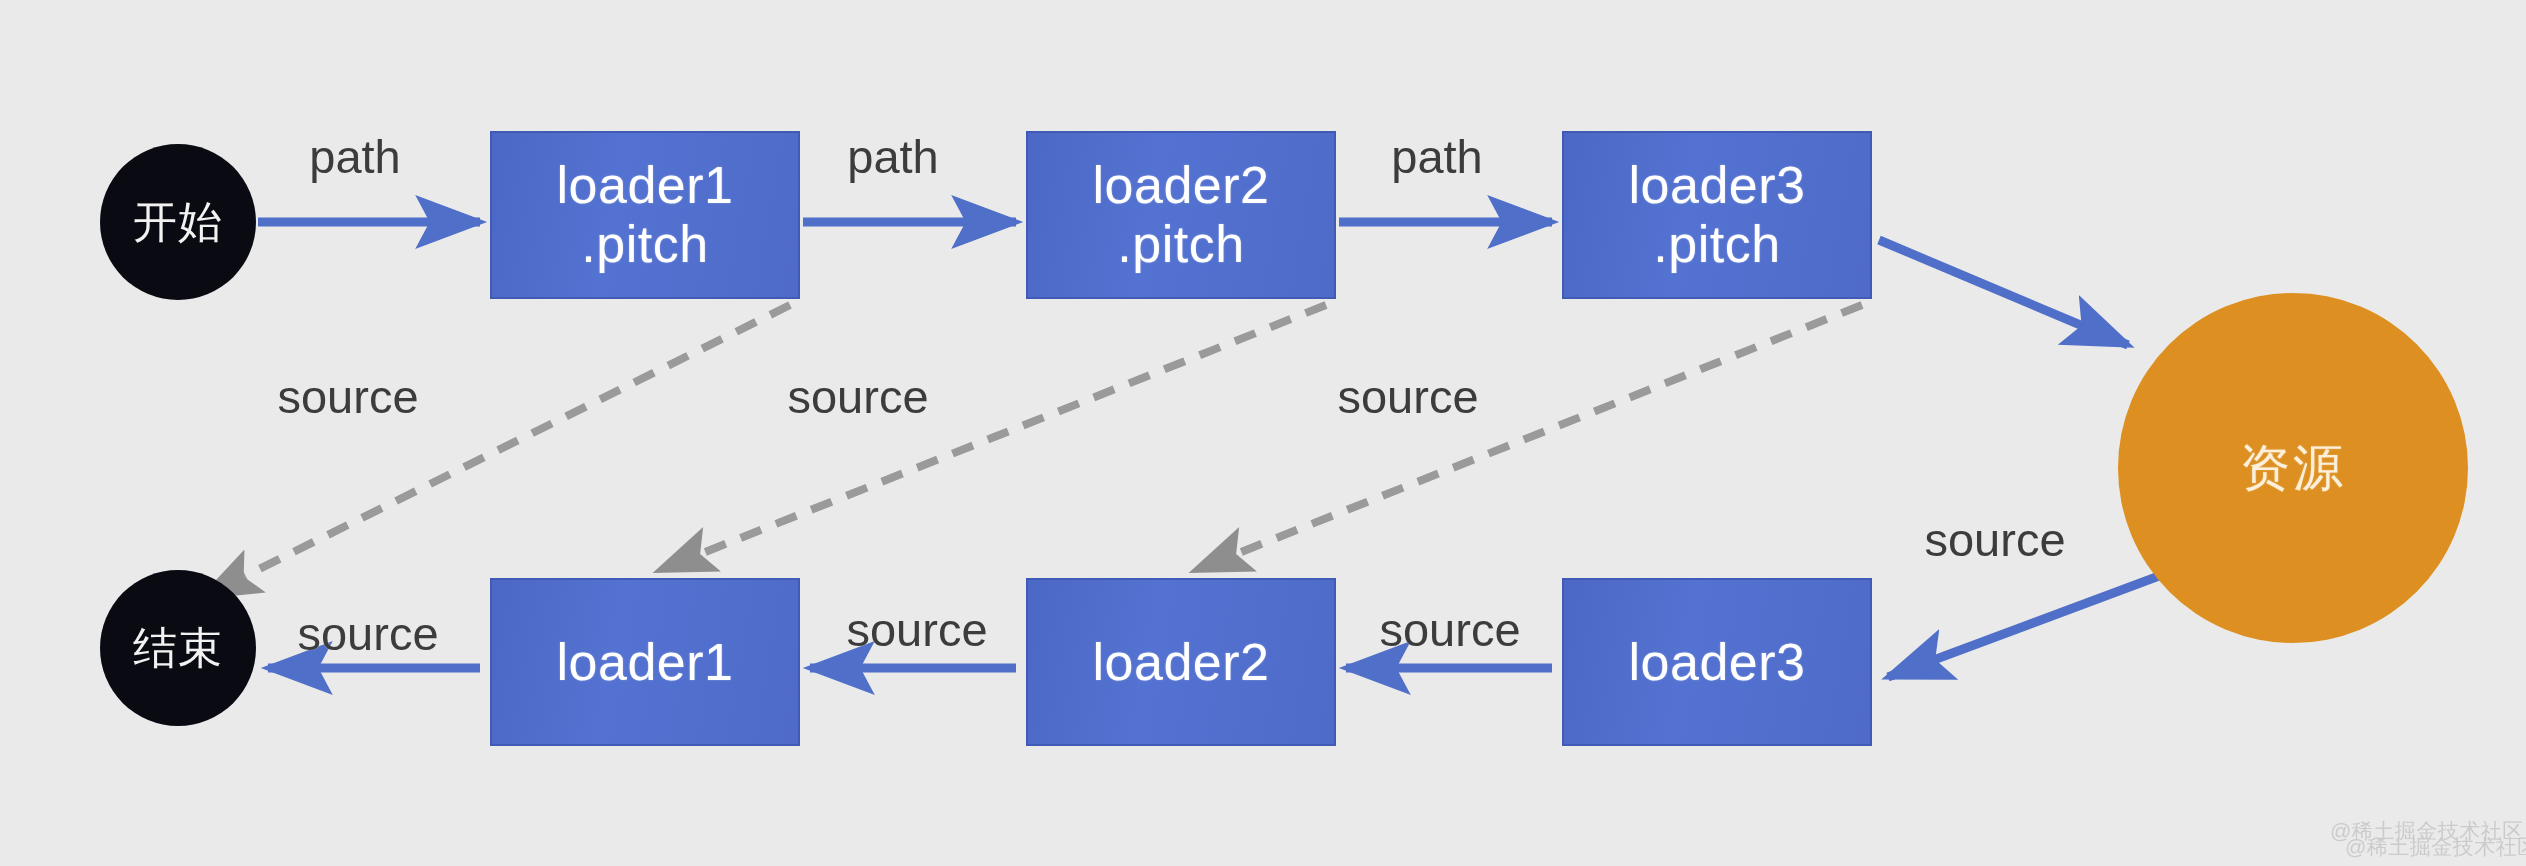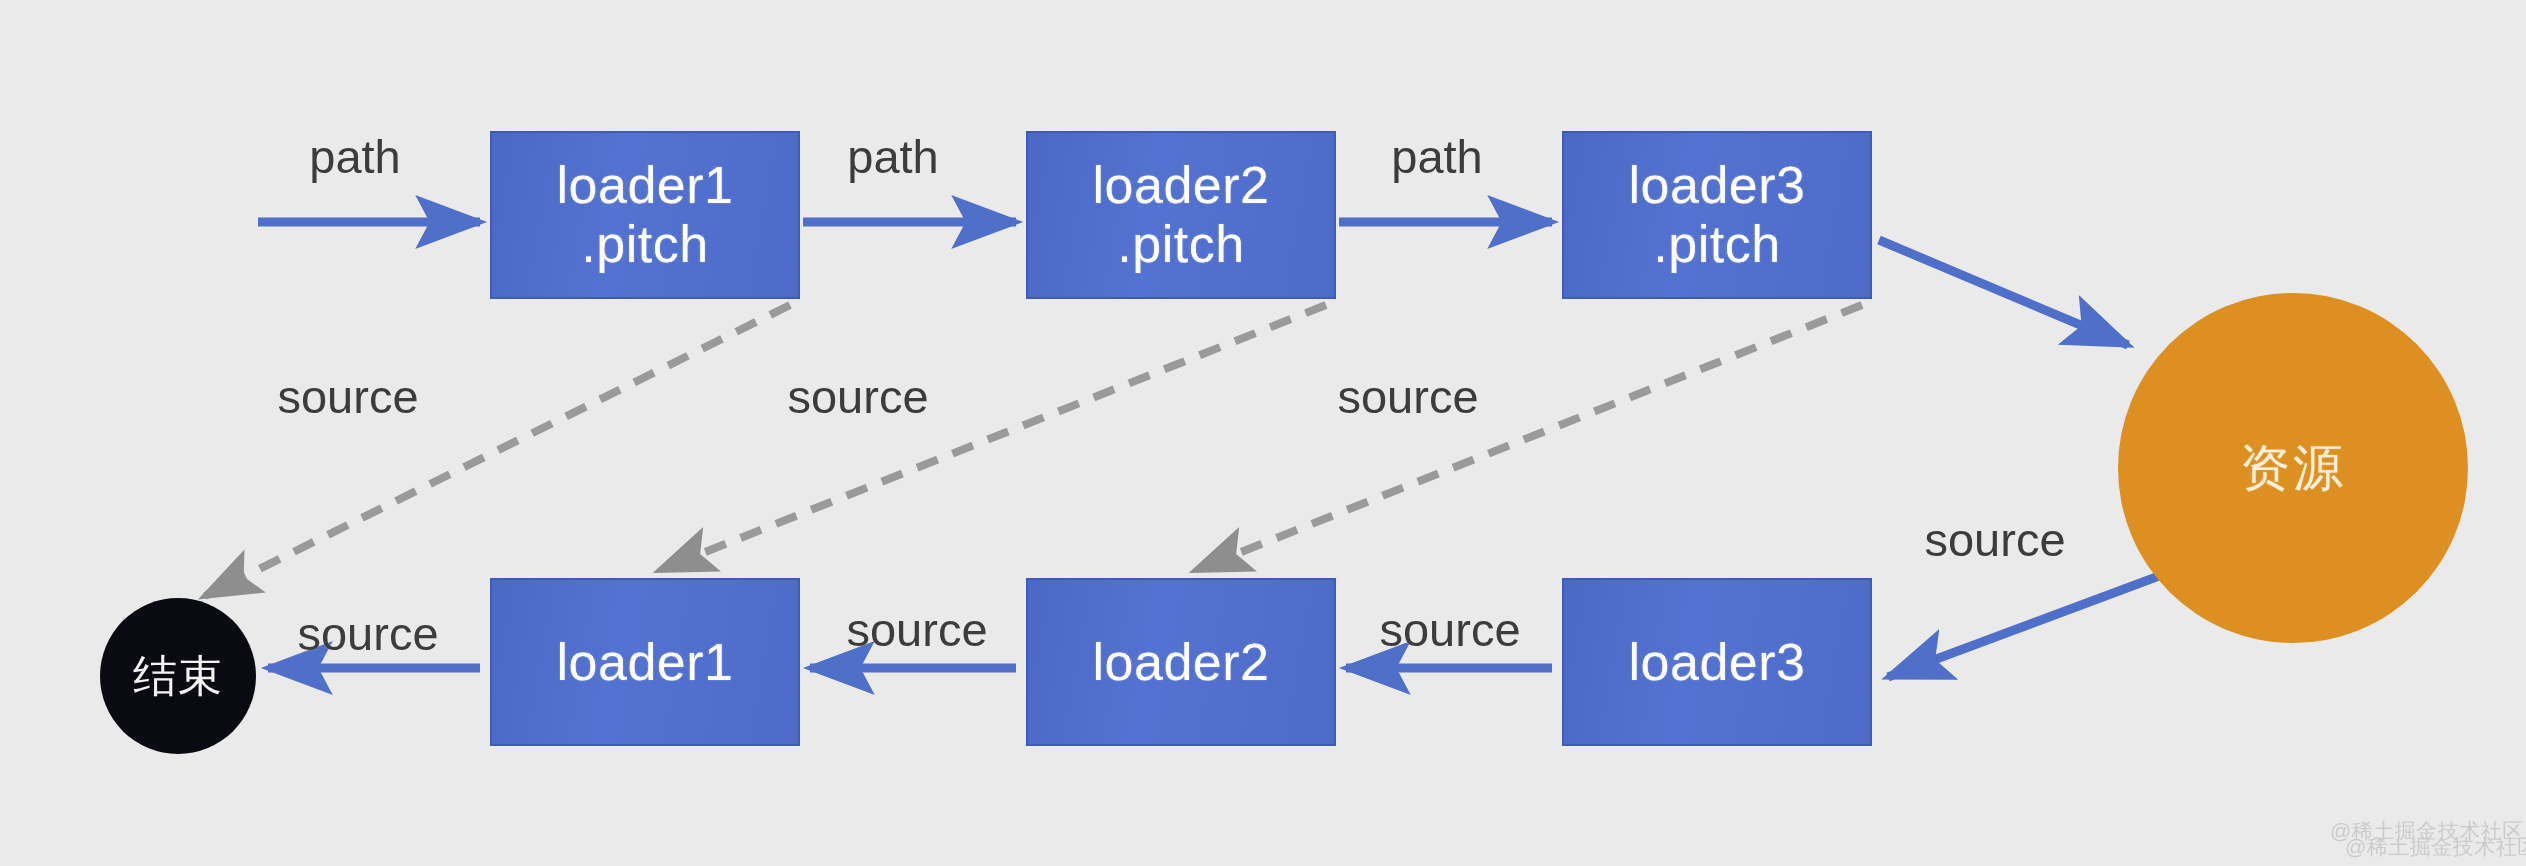--- a/index.html
+++ b/index.html
@@ -121,41 +121,44 @@
       <line x1="790" y1="305" x2="205" y2="596" stroke="#9a9a9a" stroke-width="8" stroke-dasharray="22 16" marker-end="url(#arrow-dash)"></line>
     </g>
     <g>
       <line x1="1326" y1="305" x2="660" y2="570" stroke="#9a9a9a" stroke-width="8" stroke-dasharray="22 16" marker-end="url(#arrow-dash)"></line>
     </g>
     <g>
       <line x1="1862" y1="305" x2="1196" y2="570" stroke="#9a9a9a" stroke-width="8" stroke-dasharray="22 16" marker-end="url(#arrow-dash)"></line>
     </g>
   </svg>
 
+  <div class="node node-circle-dark" style="left:100px; top:144px; width:156px; height:156px;">
+    <span class="node-inner">开始</span>
+  </div>
 
   <div class="node node-box" style="left:490px; top:131px; width:310px; height:168px;">
     <span class="node-inner">loader1
 .pitch</span>
   </div>
 
   <div class="node node-box" style="left:1026px; top:131px; width:310px; height:168px;">
     <span class="node-inner">loader2
 .pitch</span>
   </div>
 
   <div class="node node-box" style="left:1562px; top:131px; width:310px; height:168px;">
     <span class="node-inner">loader3
 .pitch</span>
   </div>
 
   <div class="node node-circle-orange" style="left:2118px; top:293px; width:350px; height:350px;text-align:right;">
     <span class="node-inner">资源</span>
   </div>
 
-  <div class="node node-circle-dark" style="left:100px; top:598px; width:156px; height:156px;">
+  <div class="node node-circle-dark" style="left:100px; top:570px; width:156px; height:156px;">
     <span class="node-inner">结束</span>
   </div>
 
   <div class="node node-box" style="left:490px; top:578px; width:310px; height:168px;">
     <span class="node-inner">loader1</span>
   </div>
 
   <div class="node node-box" style="left:1026px; top:578px; width:310px; height:168px;">
     <span class="node-inner">loader2</span>
   </div>

